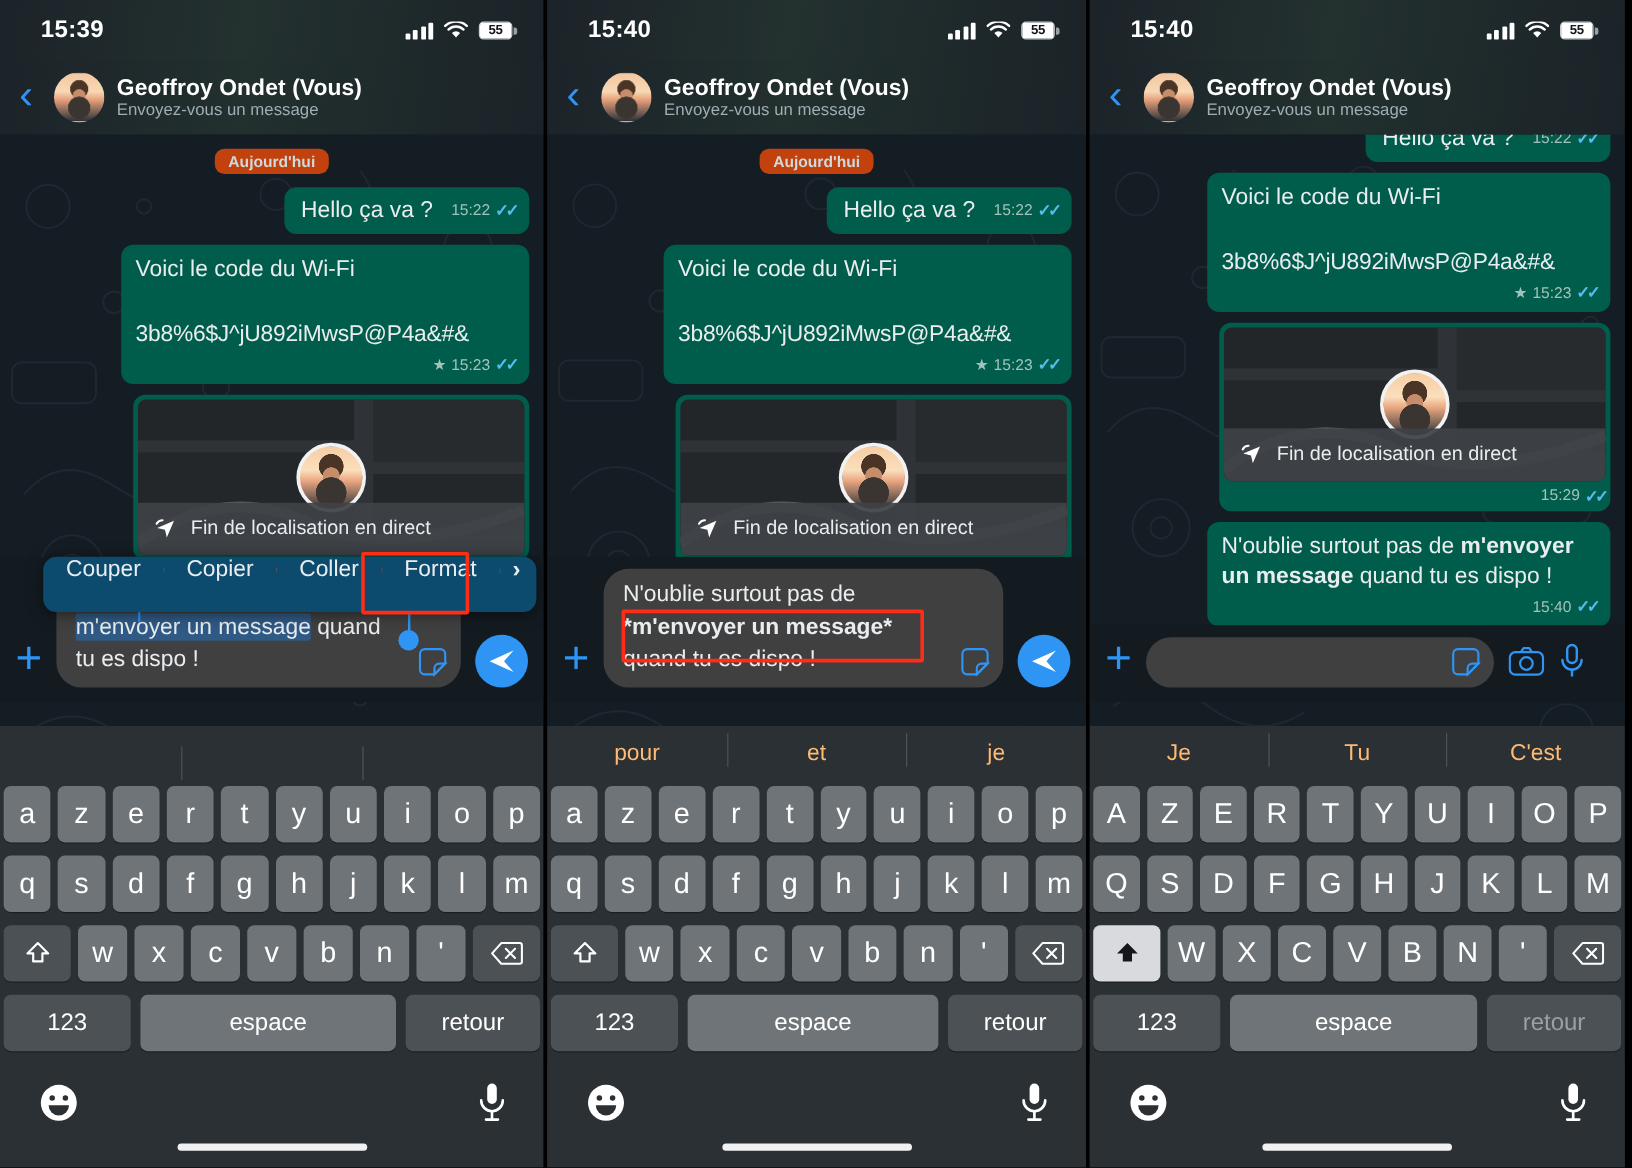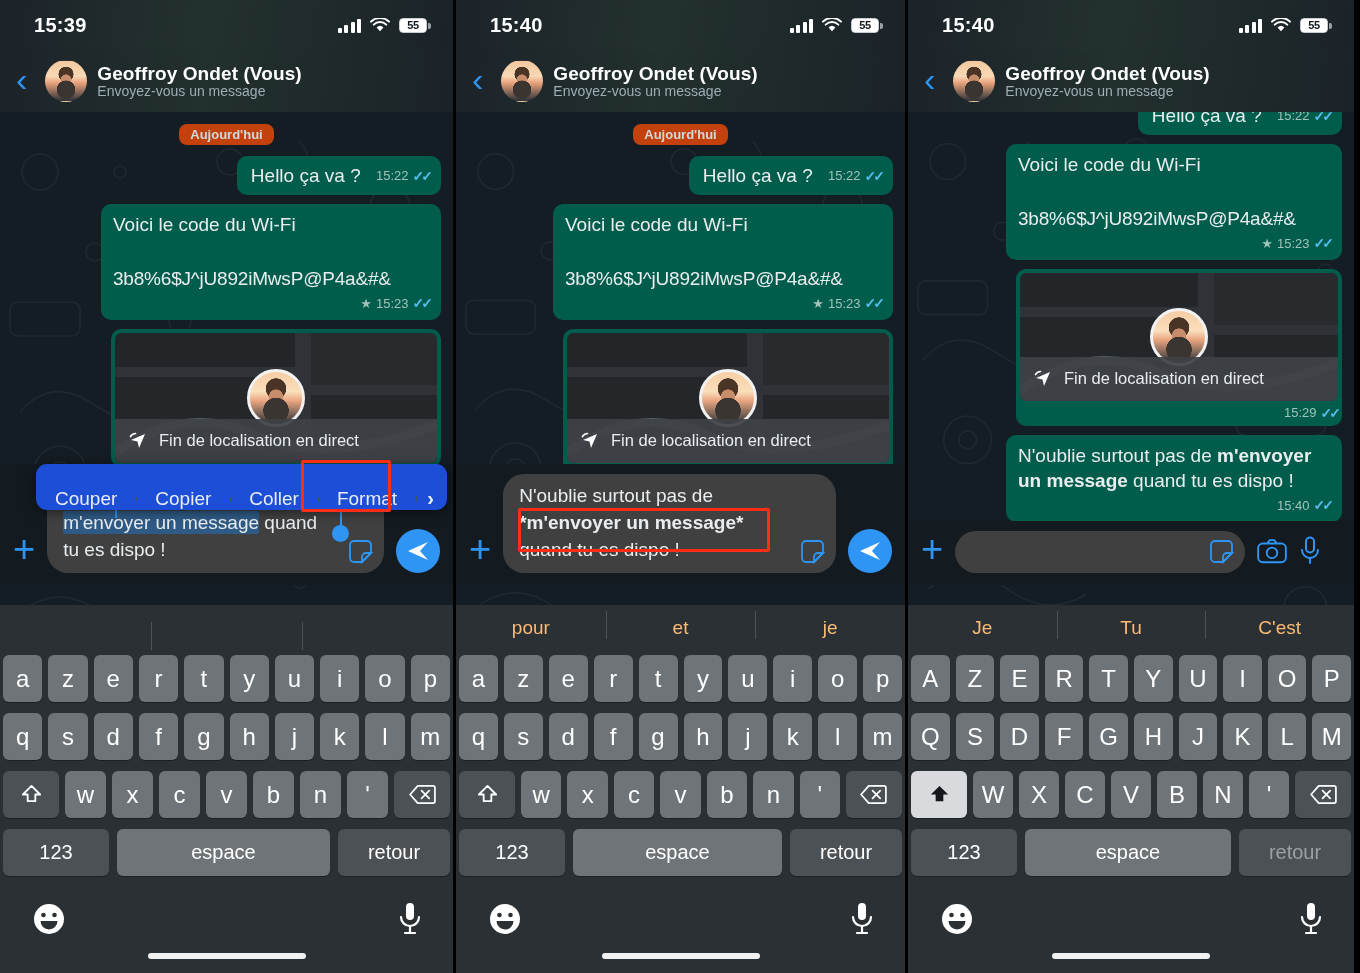--- a/index.html
+++ b/index.html
@@ -177,22 +177,22 @@
             background: #2e95f5; }
   .handle::after { content:""; position:absolute; width:2px; height:26px; background:#2e95f5; }
   .handle.start { left: 60px; top: 4px; }
   .handle.start::after { left: 7.5px; top: 14px; }
   .handle.end { left: 285px; top: 51px; }
   .handle.end::after { left: 7.5px; top: -24px; }
 
   
   .ctxmenu {
     position: absolute; z-index: 9;
-    background: #1d4ed8; border-radius: 11px;
-    display: flex; align-items: flex-end; height: 46px;
+    background: #0c4a6e; border-radius: 11px;
+    display: flex; align-items: flex-start; height: 46px;
     box-shadow: 0 2px 12px rgba(0,0,0,.5);
     overflow: visible;
   }
   .ctxmenu .mi {
     display: flex; align-items: center; justify-content: center;
     color: #e9edef; font-size: 19px; padding: 0 19px; position: relative;
   }
   .ctxmenu .mi + .mi::before {
     content:""; position: absolute; left: 0; top: 9px; bottom: 9px;
     width: 1px; background: #4a4f53;

